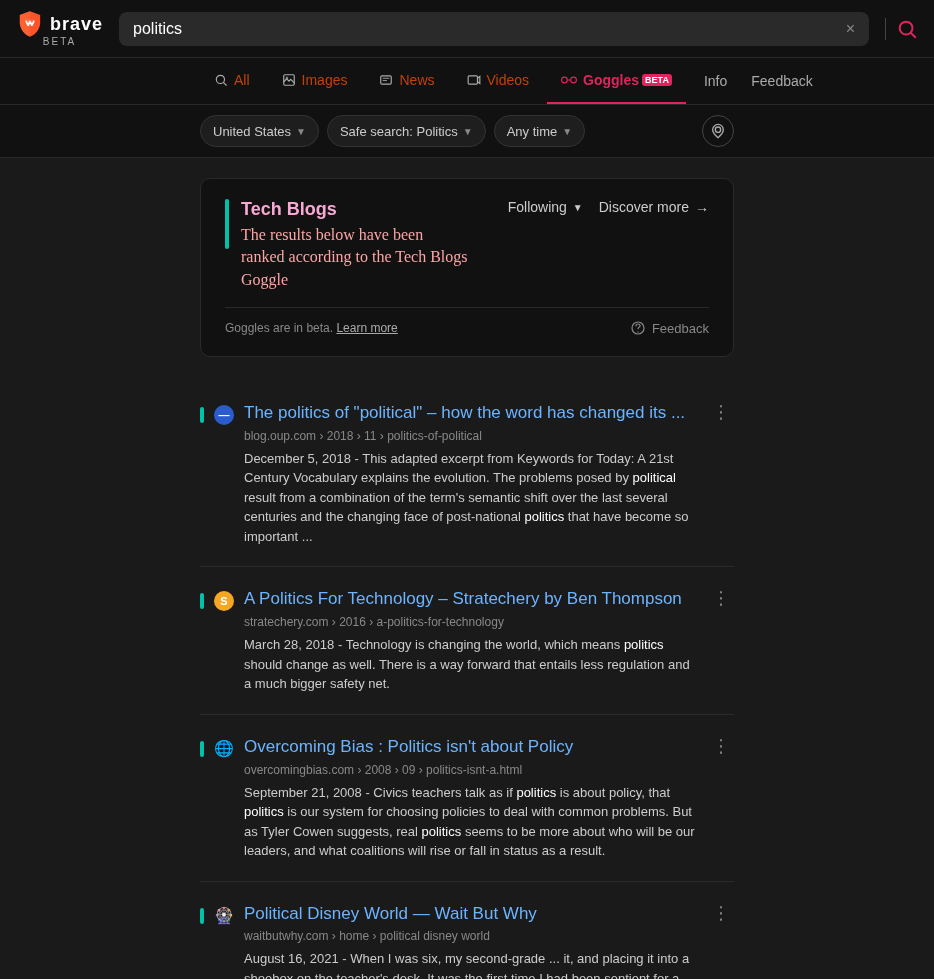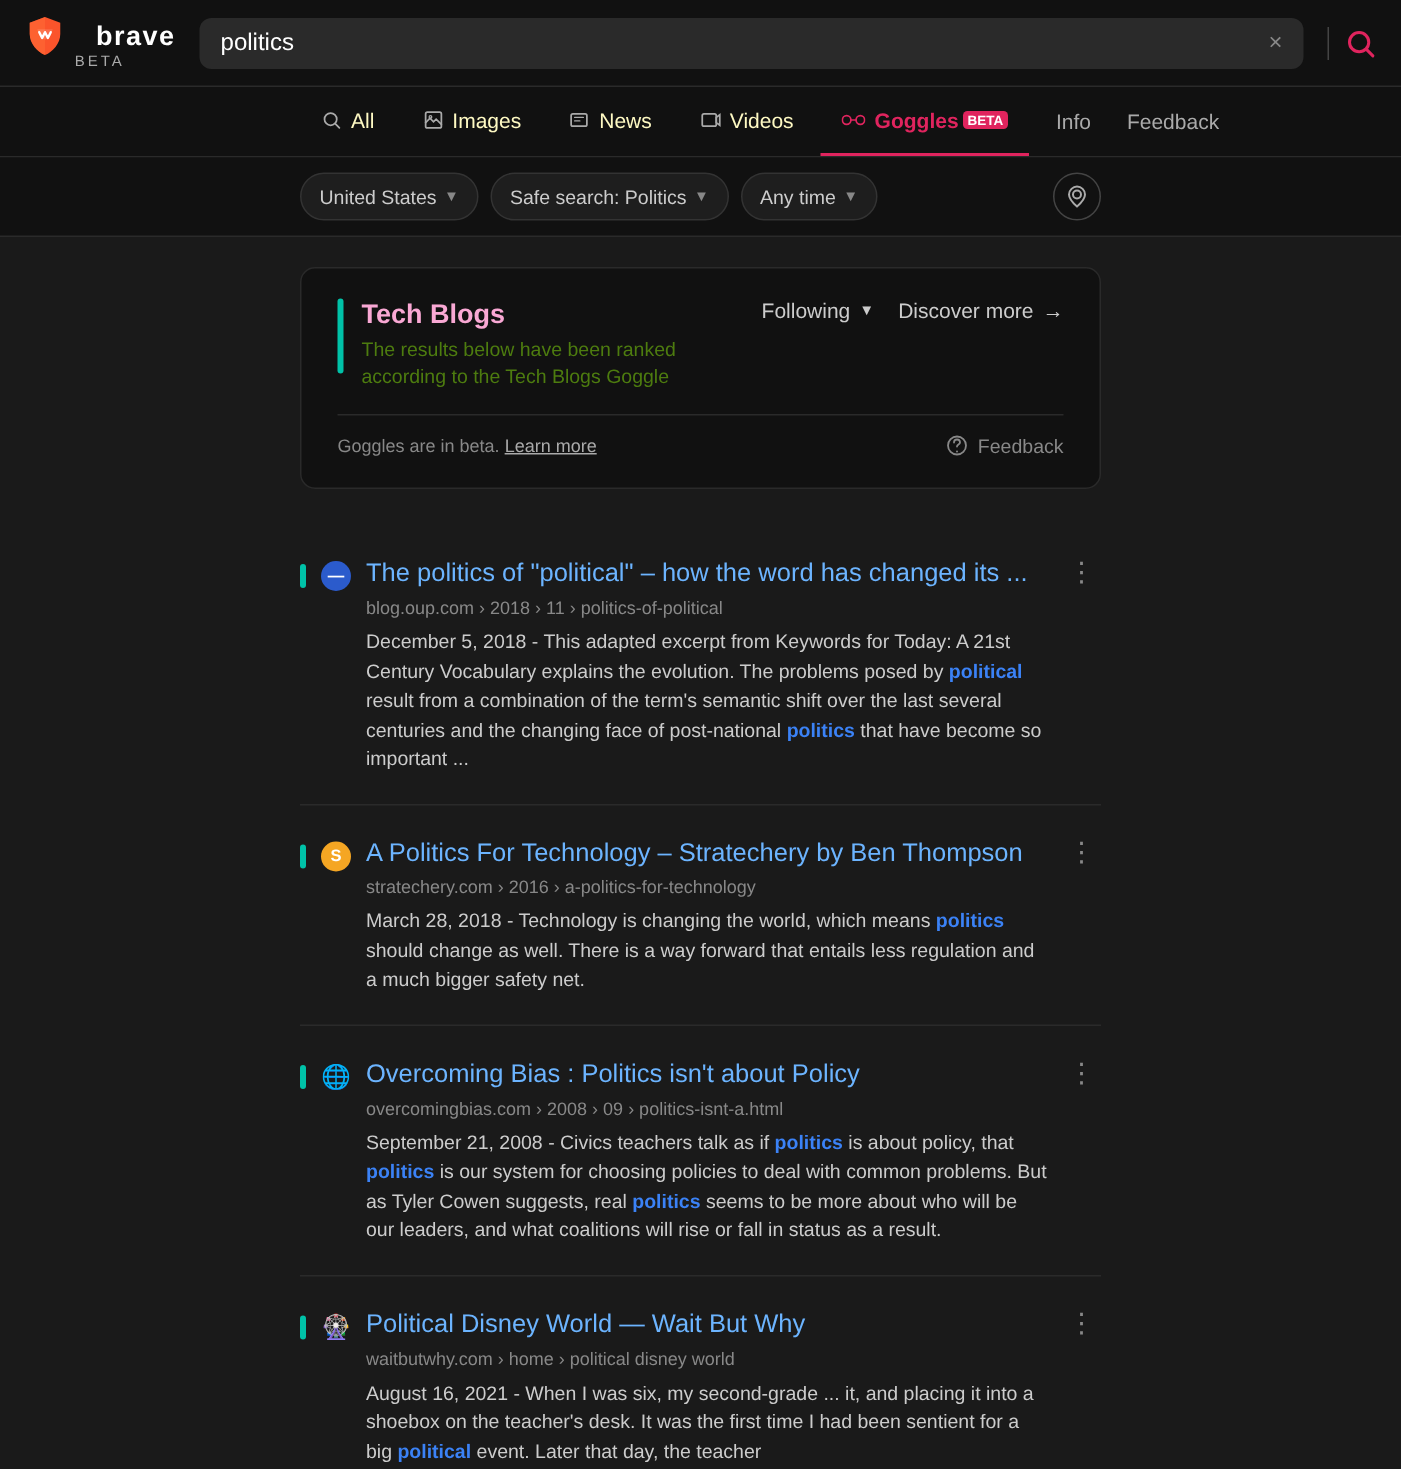--- a/index.html
+++ b/index.html
@@ -24,21 +24,21 @@
     .brave-logo {
       display: flex;
       flex-direction: column;
       align-items: center;
       min-width: 80px;
     }
 
     .brave-logo-icon {
       display: flex;
       align-items: center;
-      gap: 20px;
+      gap: 6px;
     }
 
     .brave-shield {
       width: 28px;
       height: 28px;
     }
 
     .brave-text {
       color: #fff;
       font-size: 18px;
@@ -104,21 +104,21 @@
       border-bottom: 1px solid #2a2a2a;
       gap: 4px;
     }
 
     .nav-tab {
       display: flex;
       align-items: center;
       gap: 6px;
       padding: 14px 14px;
       cursor: pointer;
-      color: #fef9c3;
+      color: #c2410c;
       font-size: 14px;
       border-bottom: 2px solid transparent;
       white-space: nowrap;
       text-decoration: none;
     }
 
     .nav-tab.active-goggles {
       color: #e0245e;
       border-bottom: 2px solid #e0245e;
       font-weight: 600;
@@ -225,23 +225,24 @@
     .goggle-info { flex: 1; }
 
     .goggle-title {
       font-size: 18px;
       font-weight: 700;
       color: #f9a8d4;
       margin-bottom: 4px;
     }
 
     .goggle-desc {
-      font-size: 13px;
-      color: #4d7c0f;
+      font-size: 16px;
+      color: #fca5a5;
       line-height: 1.4;
+      font-family: Liberation Serif, serif;
     }
 
     .goggle-actions {
       display: flex;
       align-items: center;
       gap: 16px;
       margin-left: 26px;
     }
 
     .following-btn {
@@ -352,22 +353,22 @@
       margin-bottom: 6px;
     }
 
     .result-snippet {
       font-size: 13px;
       color: #ccc;
       line-height: 1.5;
     }
 
     .result-snippet strong {
-      color: #3b82f6;
-      font-weight: 700;
+      color: #ffffff;
+      font-weight: 400;
     }
 
     .result-more-btn {
       background: none;
       border: none;
       cursor: pointer;
       color: #888;
       font-size: 18px;
       padding: 0 4px;
       flex-shrink: 0;

